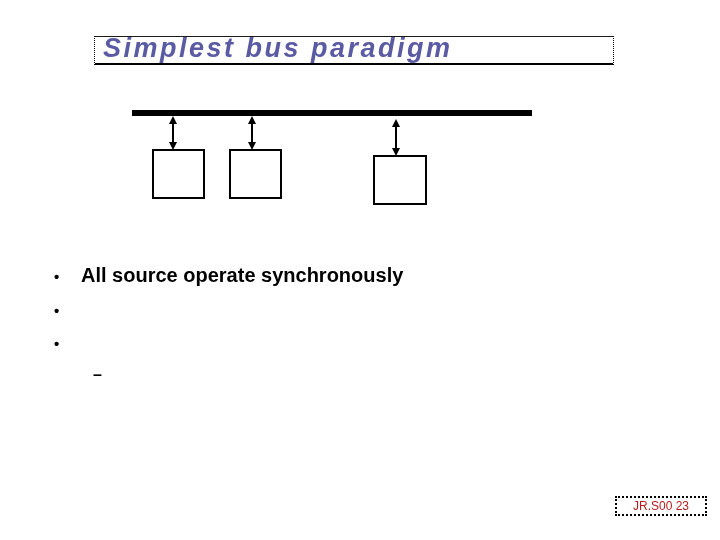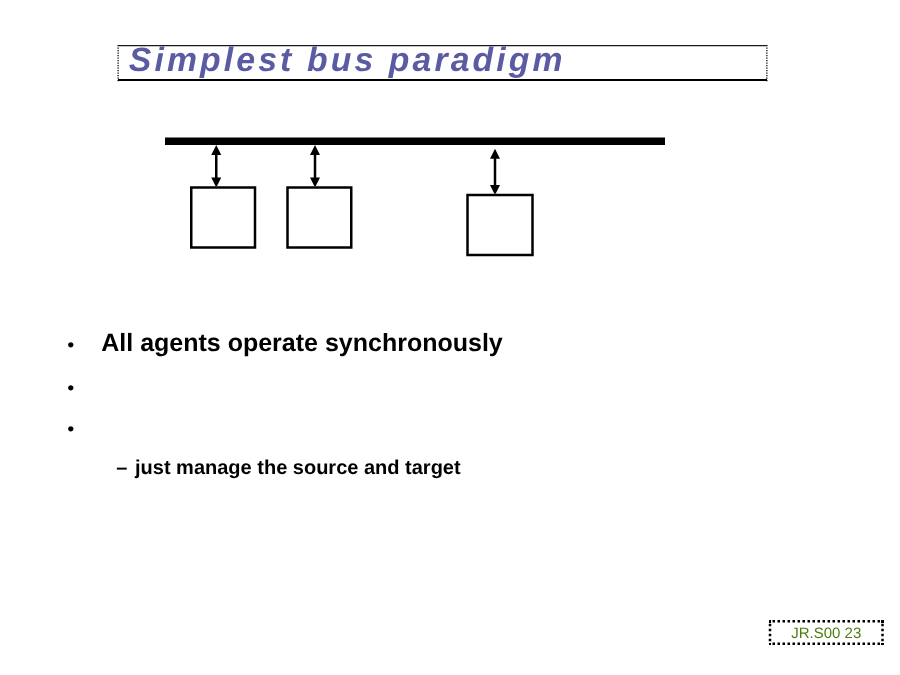--- a/index.html
+++ b/index.html
@@ -105,21 +105,21 @@
     left: 615px;
     top: 496px;
     width: 92px;
     height: 20px;
     border: 2px dotted #000;
     box-sizing: border-box;
     display: flex;
     align-items: center;
     justify-content: center;
     font-size: 12px;
-    color: #4d7c0f;
+    color: #b91c1c;
     background: #ffffff;
   }
 </style>
 </head>
 <body>
 
 <div class="slide">
 
   <div class="title-box">
     <div class="title-text">Simplest bus paradigm</div>
@@ -144,34 +144,33 @@
   </svg>
 
   <div class="agent-box b1"></div>
   <div class="agent-box b2"></div>
   <div class="agent-box b3"></div>
 
   <div class="bullets">
 
     <div class="bullet-row level1">
       <span class="bullet-marker">•</span>
-      <span class="bullet-text">All agents operate synchronously</span>
+      <span class="bullet-text">All source operate synchronously</span>
     </div>
 
     <div class="bullet-row level1">
       <span class="bullet-marker">•</span>
     </div>
 
     <div class="bullet-row level1">
       <span class="bullet-marker">•</span>
     </div>
 
     <div class="bullet-row level2">
       <span class="bullet-marker">–</span>
-      <span class="bullet-text">just manage the source and target</span>
     </div>
 
   </div>
 
   <div class="footer-box">
     <span>JR.S00 23</span>
   </div>
 
 </div>
 

